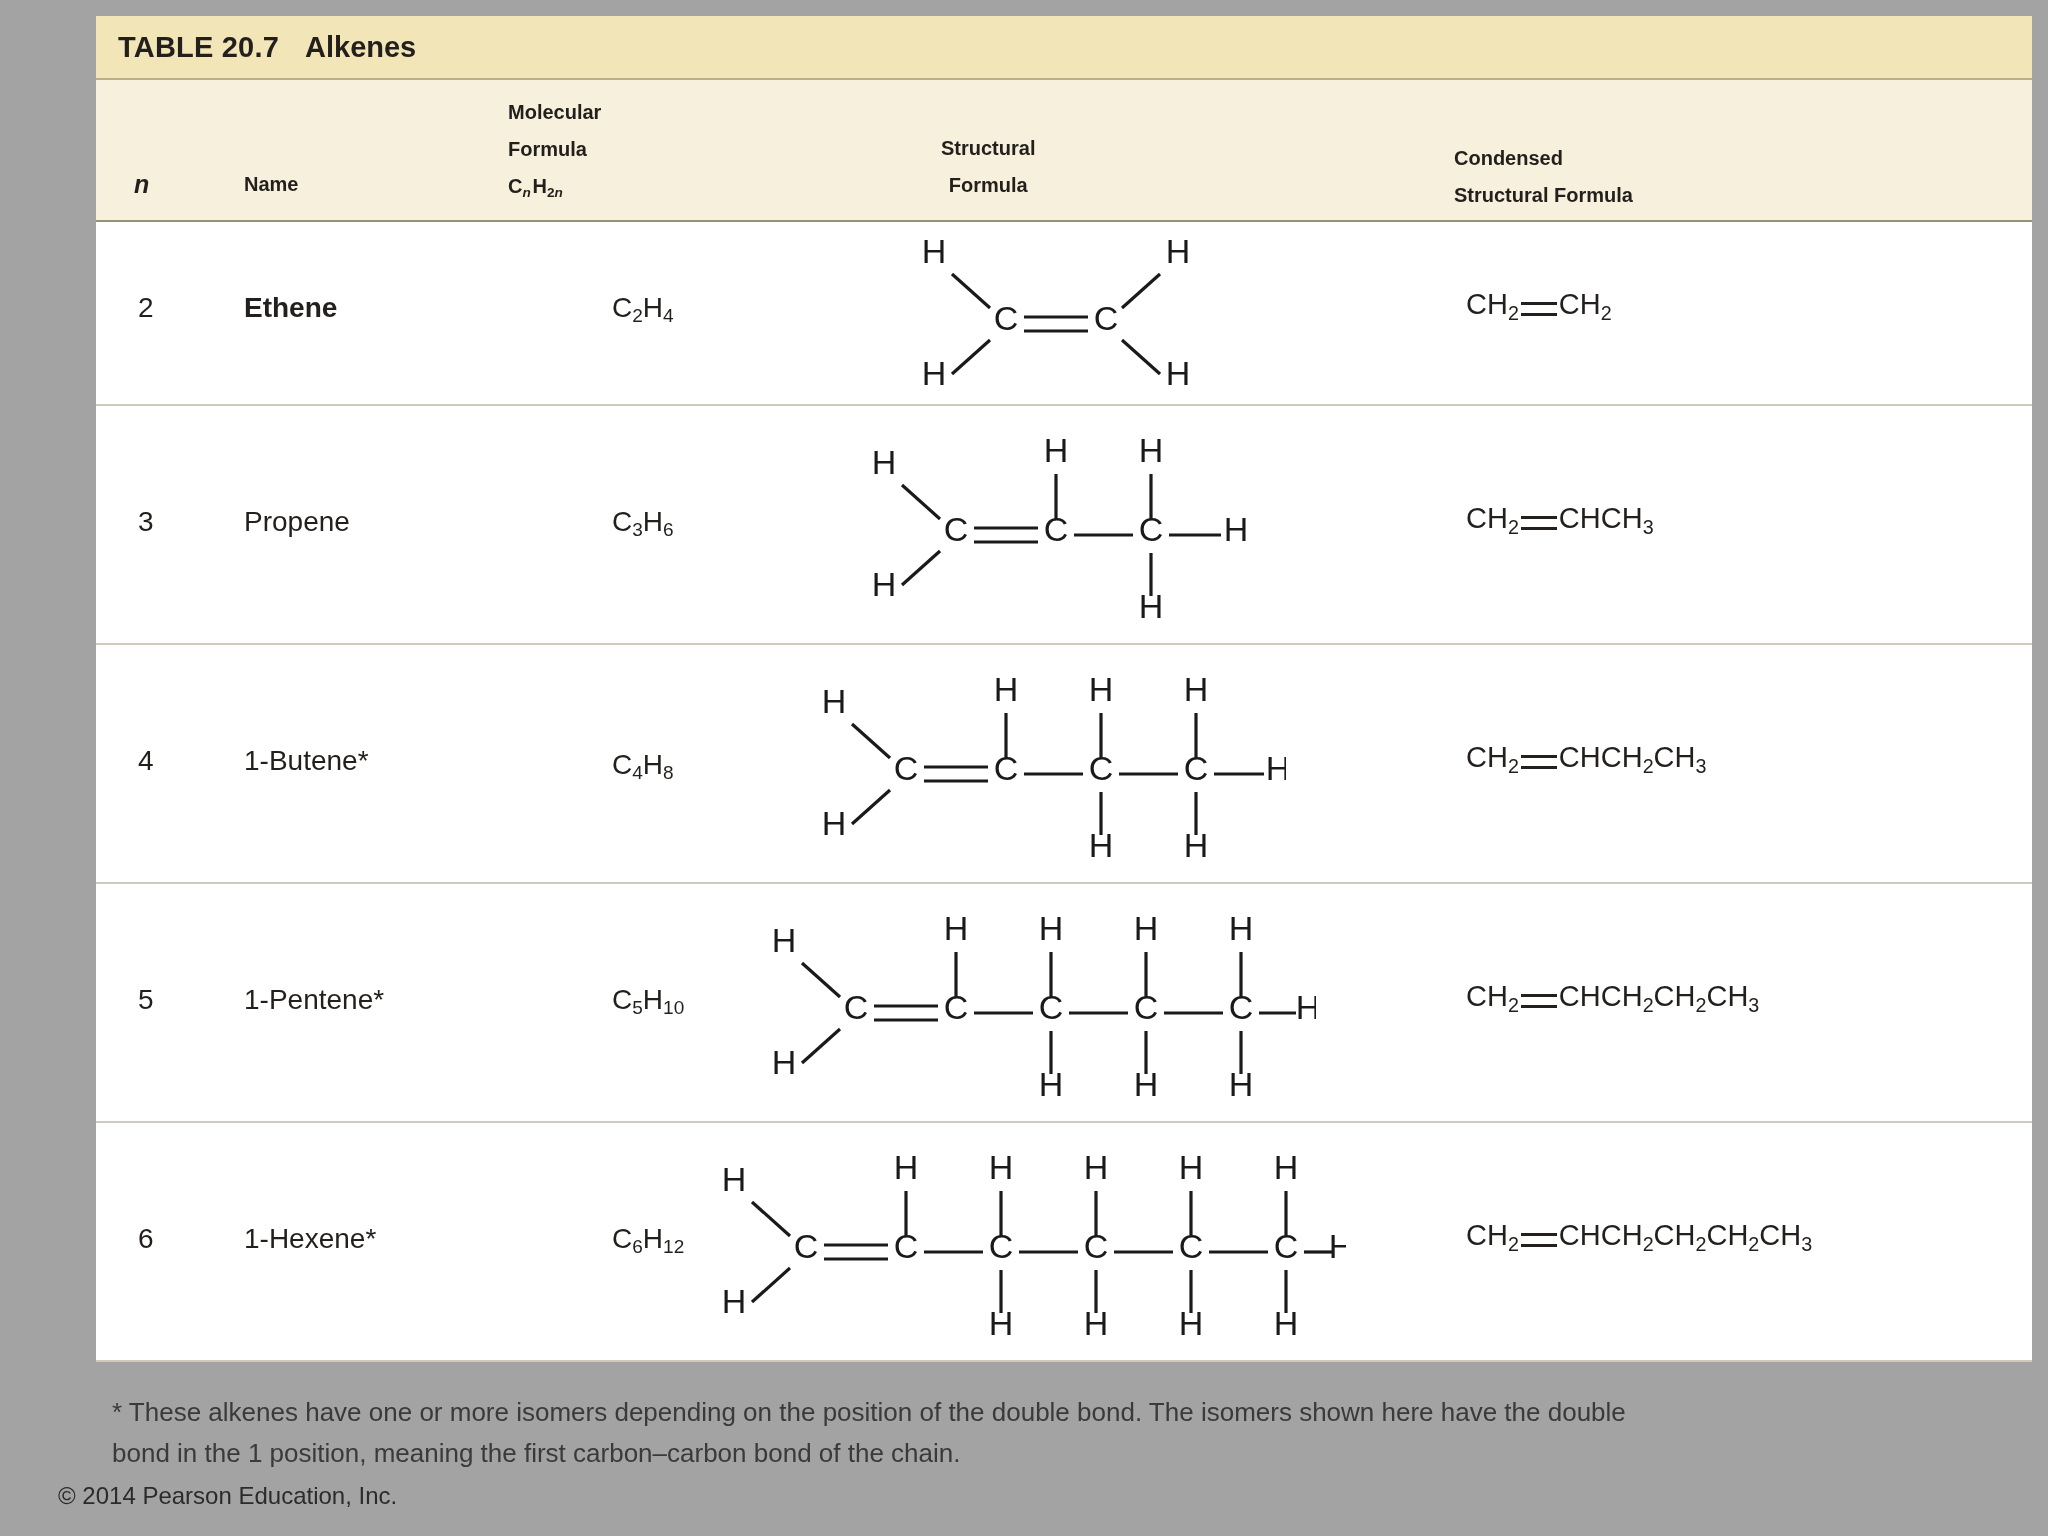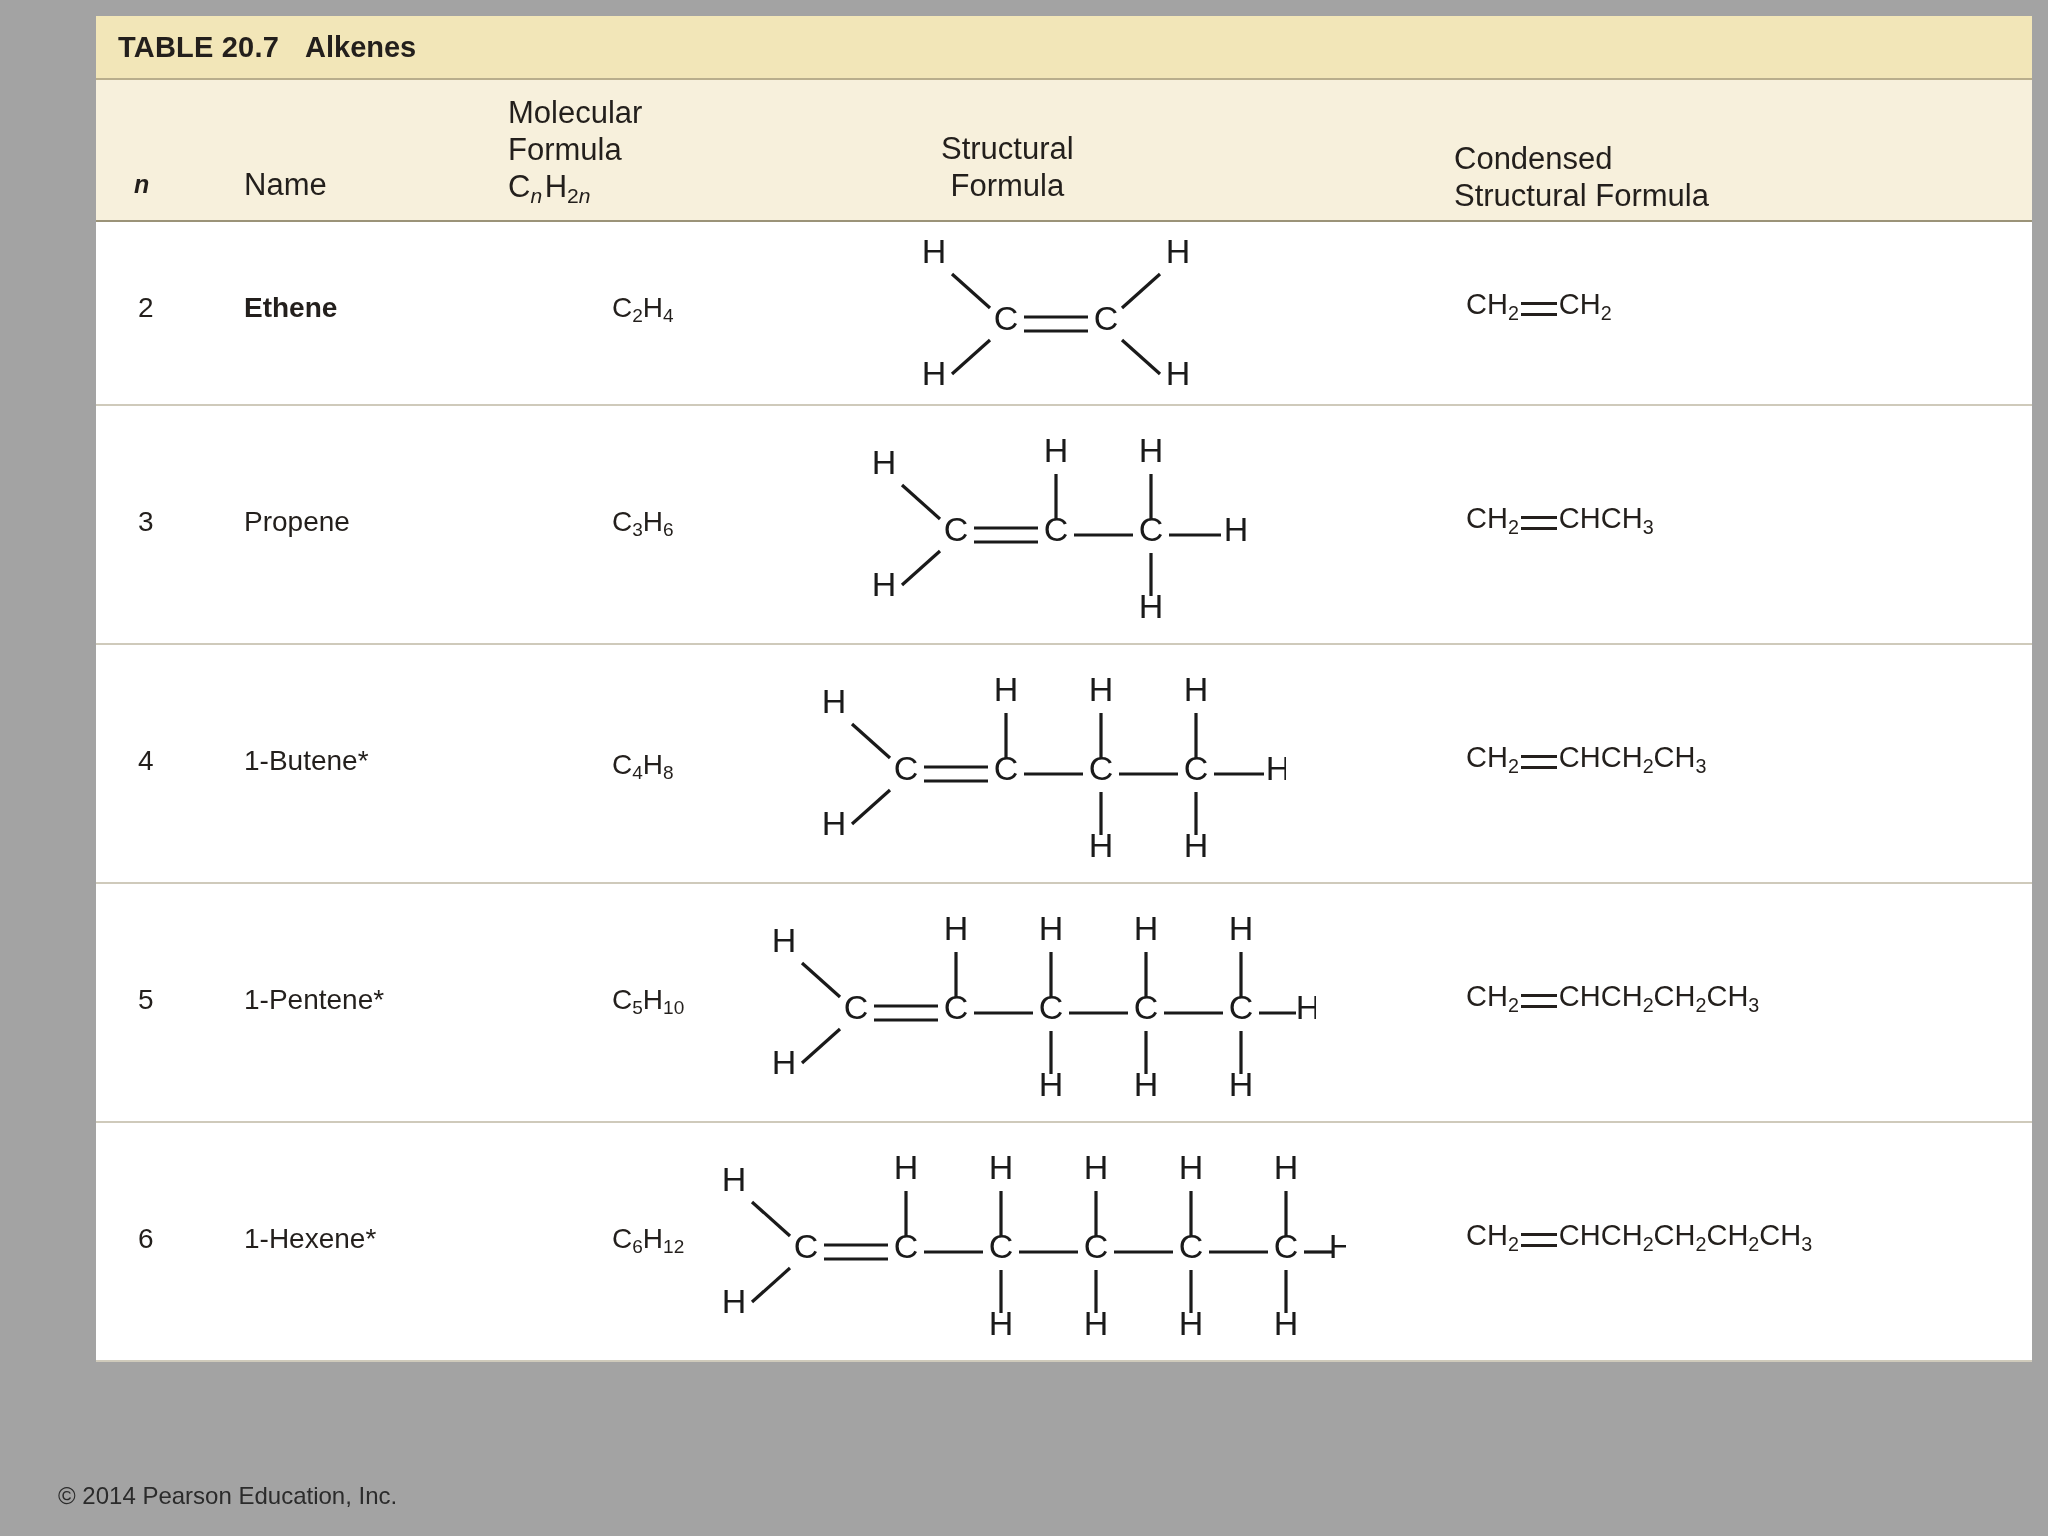--- a/index.html
+++ b/index.html
@@ -63,22 +63,22 @@
     position: relative;
   }
   .head-rule-bottom {
     height: 2px;
     background: #9b9378;
     width: 100%;
   }
 
   .hcell {
     position: absolute;
-    font-weight: normal;
-    font-size: 31px;
+    font-weight: bold;
+    font-size: 20px;
     line-height: 37px;
     color: #231f1c;
     white-space: pre;
   }
   .h-n       { left: 38px;  top: 86px; font-style: italic; font-weight: bold; font-size: 25px;}
   .h-name    { left: 148px; top: 86px; }
   .h-mf      { left: 412px; top: 14px; }
   .h-sf      { left: 845px; top: 50px; text-align: center; }
   .h-csf     { left: 1358px; top: 50px; margin-top: 10px; }
 
@@ -379,16 +379,20 @@
           <line class="bondline" x1="505" y1="127" x2="505" y2="170"></line>
           <line class="bondline" x1="600" y1="127" x2="600" y2="170"></line>
         </svg>
       </div>
 
       <div class="c-csf" style="top:96px;">CH<sub>2</sub><span class="csf-eq"></span>CHCH<sub>2</sub>CH<sub>2</sub>CH<sub>2</sub>CH<sub>3</sub></div>
     </div>
 
   </div>
 
+  <div class="footnote">
+    <div class="fn-line">* These alkenes have one or more isomers depending on the position of the double bond. The isomers shown here have the double</div>
+    <div class="fn-line">bond in the 1 position, meaning the first carbon–carbon bond of the chain.</div>
+  </div>
 
   <div class="copyright">© 2014 Pearson Education, Inc.</div>
 
 </div>
 
 </body></html>

